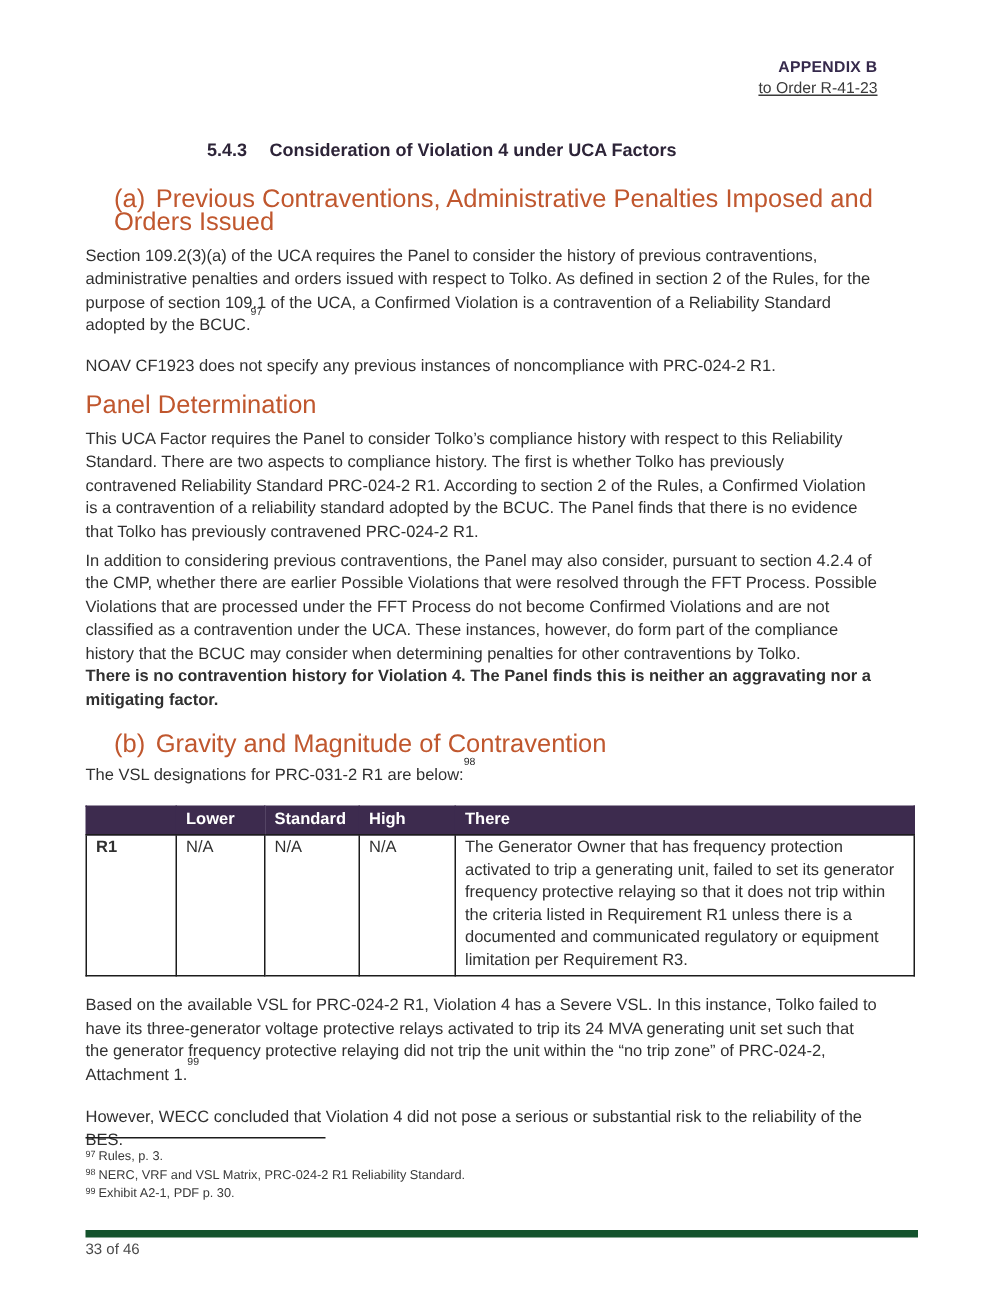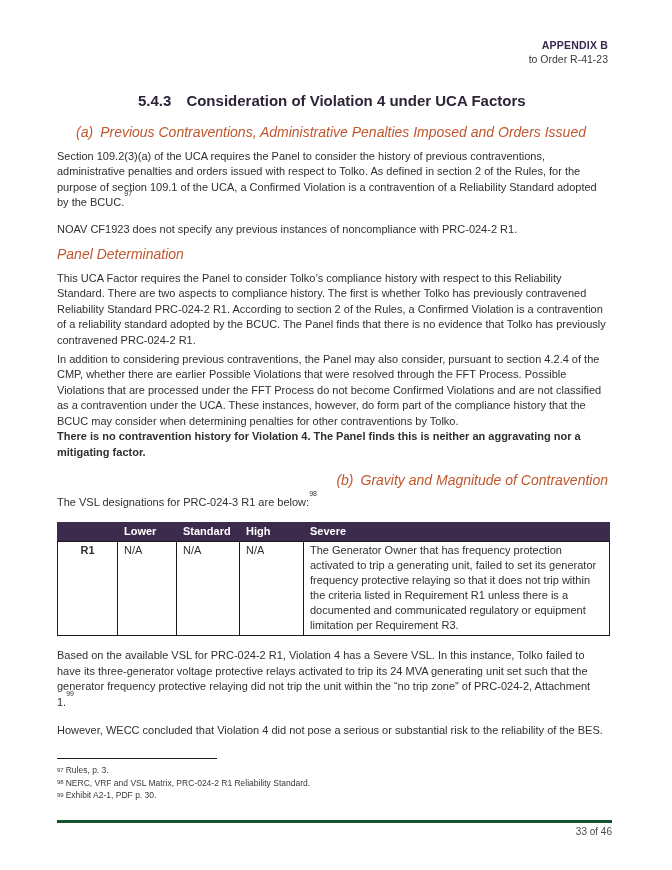--- a/index.html
+++ b/index.html
@@ -8,58 +8,58 @@
   .page {
     position: relative;
     width: 672px;
     height: 870px;
     margin: 0 auto;
     background: #ffffff;
     color: #303030;
     overflow: hidden;
   }
   .content {
-    padding: 38px 64px 0 57px;
+    padding: 38px 87px 0 57px;
   }
   
   .doc-header {
     text-align: right;
     line-height: 14px;
     font-size: 10.5px;
   }
   .doc-header .appendix {
     font-weight: bold;
     color: #362a4c;
     letter-spacing: 0.2px;
   }
   .doc-header .order-ref {
     color: #3a3a3a;
+    text-decoration: underline;
   }
   
   .sec-heading {
     margin-top: 27px;
     padding-left: 81px;
-    font-size: 15px;
+    font-size: 12px;
     font-weight: bold;
     color: #2d2438;
     line-height: 15px;
   }
   .sec-heading .sec-num { display: inline-block; margin-right: 15px; }
   
   .sub-heading {
-    font-size: 14px;
-    font-style: italic;
+    font-size: 17px;
     color: #c0572e;
     line-height: 15px;
   }
   .sub-heading.lettered { padding-left: 19px; }
   .sub-heading .sub-letter { display: inline-block; margin-right: 7px; }
   .sub-a { margin-top: 17px; }
   .panel-det { margin-top: 10px; }
-  .sub-b { margin-top: 13px; text-align: right; }
+  .sub-b { margin-top: 13px; }
   
   p.body-par {
     font-size: 11px;
     line-height: 15.4px;
     color: #303030;
     text-align: left;
   }
   .p1 { margin-top: 9px; }
   .p2 { margin-top: 11px; }
   .p3 { margin-top: 9px; }
@@ -95,21 +95,21 @@
     text-align: left;
     border-color: #3d2b4e;
     border-bottom-color: #1c1c1c;
     height: 18px;
     margin-top: 48px;
   }
   table.vsl-table .col-id    { width: 60px; }
   table.vsl-table .col-lower { width: 59px; }
   table.vsl-table .col-mod   { width: 63px; }
   table.vsl-table .col-high  { width: 64px; }
-  table.vsl-table td.row-id  { font-weight: bold; text-align: center; }
+  table.vsl-table td.row-id  { font-weight: bold; }
   
   .footnote-block {
     position: absolute;
     left: 57px;
     right: 60px;
     top: 758px;
   }
   .footnote-sep {
     width: 160px;
     border-top: 1.5px solid #1c1c1c;
@@ -126,22 +126,21 @@
     position: relative;
     top: -0.5px;
     margin-right: 2px;
   }
   
   .page-footer {
     position: absolute;
     left: 57px;
     right: 60px;
     top: 820px;
-    border-top: 3px solid #14532d;
-    text-align: right;
+    border-top: 5px solid #14532d;
     padding-top: 3px;
     font-size: 10px;
     color: #4a4a4a;
   }
 </style>
 </head>
 <body>
 
 <div class="page">
   <div class="content">
@@ -168,30 +167,30 @@
     <p class="body-par p3">This UCA Factor requires the Panel to consider Tolko’s compliance history with respect to this Reliability Standard. There are two aspects to compliance history. The first is whether Tolko has previously contravened Reliability Standard PRC-024-2 R1. According to section 2 of the Rules, a Confirmed Violation is a contravention of a reliability standard adopted by the BCUC. The Panel finds that there is no evidence that Tolko has previously contravened PRC-024-2 R1.</p>
 
     <p class="body-par p4">In addition to considering previous contraventions, the Panel may also consider, pursuant to section 4.2.4 of the CMP, whether there are earlier Possible Violations that were resolved through the FFT Process. Possible Violations that are processed under the FFT Process do not become Confirmed Violations and are not classified as a contravention under the UCA. These instances, however, do form part of the compliance history that the BCUC may consider when determining penalties for other contraventions by Tolko.</p>
 
     <p class="body-par p5">There is no contravention history for Violation 4. The Panel finds this is neither an aggravating nor a mitigating factor.</p>
 
     <div class="sub-heading lettered sub-b">
       <span class="sub-letter">(b)</span><span>Gravity and Magnitude of Contravention</span>
     </div>
 
-    <p class="body-par vsl-intro"><span>The VSL designations for PRC-024-3 R1 are below:</span><sup class="fn-ref">98</sup></p>
+    <p class="body-par vsl-intro"><span>The VSL designations for PRC-031-2 R1 are below:</span><sup class="fn-ref">98</sup></p>
 
     <table class="vsl-table">
       <thead>
         <tr>
           <th class="col-id"></th>
           <th class="col-lower">Lower</th>
           <th class="col-mod">Standard</th>
           <th class="col-high">High</th>
-          <th>Severe</th>
+          <th>There</th>
         </tr>
       </thead>
       <tbody>
         <tr>
           <td class="row-id">R1</td>
           <td>N/A</td>
           <td>N/A</td>
           <td>N/A</td>
           <td>The Generator Owner that has frequency protection activated to trip a generating unit, failed to set its generator frequency protective relaying so that it does not trip within the criteria listed in Requirement R1 unless there is a documented and communicated regulatory or equipment limitation per Requirement R3.</td>
         </tr>

